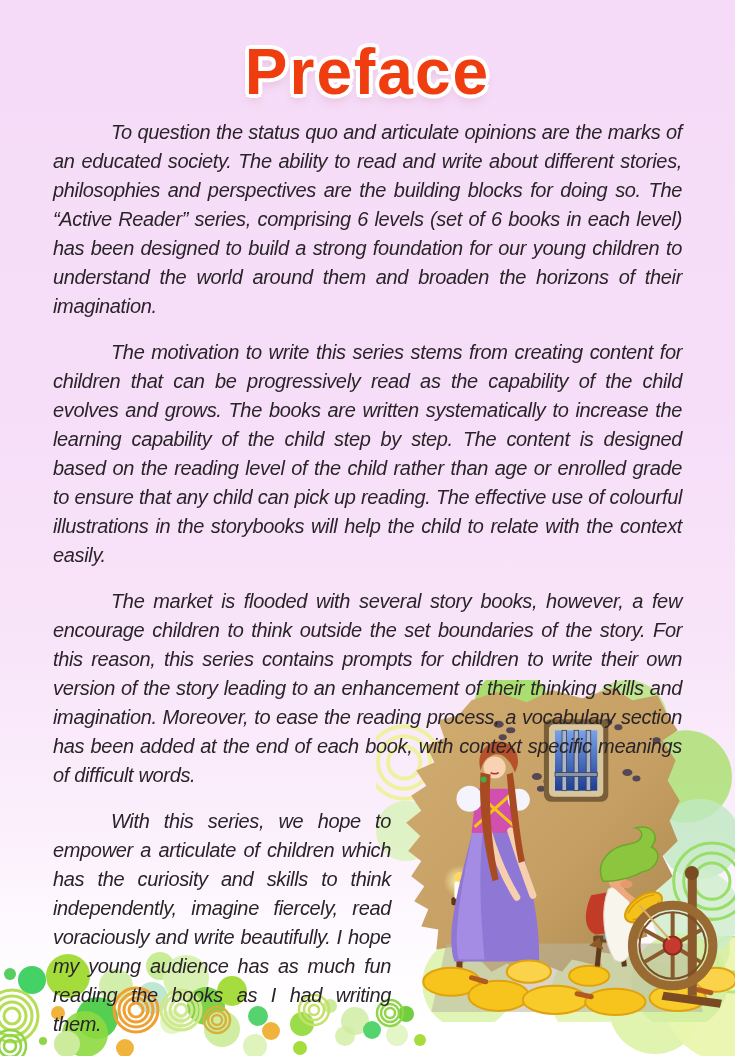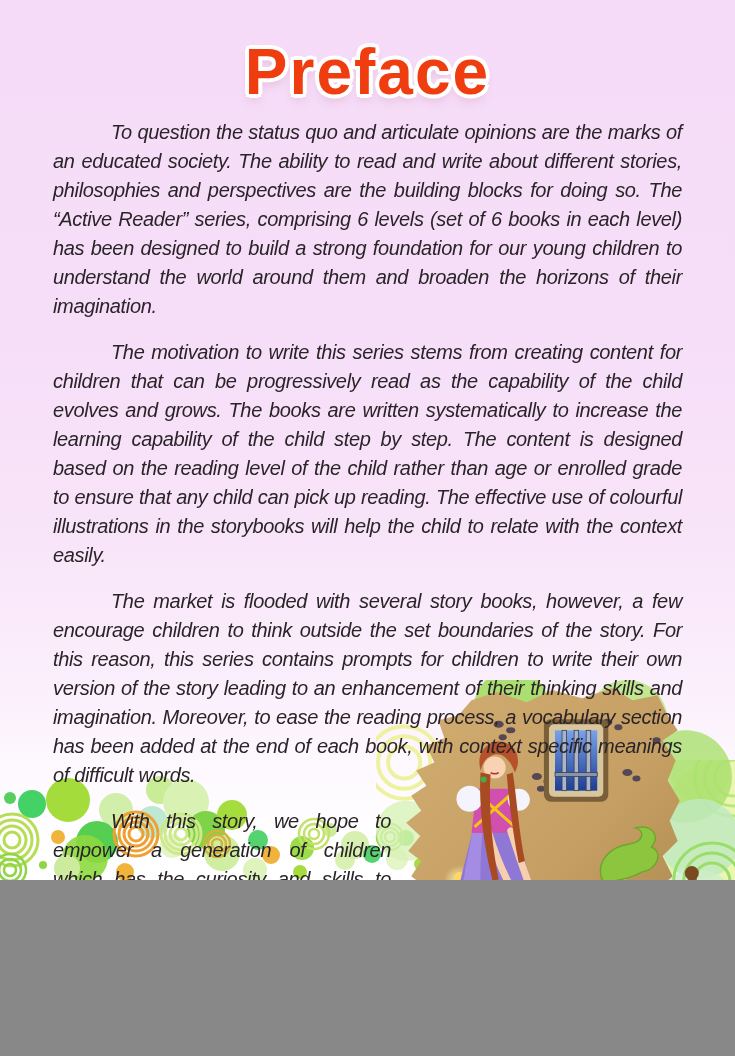--- a/index.html
+++ b/index.html
@@ -1,18 +1,18 @@
 <!DOCTYPE html>
 <html><head>
 <meta charset="utf-8">
 <style>
   html,body{margin:0;padding:0;background:#888;}
   .page{
     position:relative;
-    width:735px;height:880px;
+    width:735px;height:1056px;
     margin:0 auto;
     overflow:hidden;
     background:linear-gradient(180deg,#f5dbf7 0%,#f6def8 38%,#f8e4f9 60%,#fbeffc 78%,#fefbff 90%,#ffffff 97%);
     font-family:"Liberation Sans",sans-serif;
   }
   .title{
     position:relative;z-index:3;
     margin:0;padding-top:40px;
     text-align:center;
     font-size:64px;line-height:1;
@@ -46,21 +46,21 @@
 <body>
 
 <div class="page">
 
   <h1 class="title">Preface</h1>
 
   <div class="body-text">
     <p class="para">To question the status quo and articulate opinions are the marks of an educated society. The ability to read and write about different stories, philosophies and perspectives are the building blocks for doing so. The “Active Reader” series, comprising 6 levels (set of 6 books in each level) has been designed to build a strong foundation for our young children to understand the world around them and broaden the horizons of their imagination.</p>
     <p class="para">The motivation to write this series stems from creating content for children that can be progressively read as the capability of the child evolves and grows. The books are written systematically to increase the learning capability of the child step by step. The content is designed based on the reading level of the child rather than age or enrolled grade to ensure that any child can pick up reading. The effective use of colourful illustrations in the storybooks will help the child to relate with the context easily.</p>
     <p class="para">The market is flooded with several story books, however, a few encourage children to think outside the set boundaries of the story. For this reason, this series contains prompts for children to write their own version of the story leading to an enhancement of their thinking skills and imagination. Moreover, to ease the reading process, a vocabulary section has been added at the end of each book, with context specific meanings of difficult words.</p>
-    <p class="para para-narrow">With this story, we hope to empower a generation of children which has the curiosity and skills to think independently, imagine fiercely, read voraciously and write beautifully. I hope my young audience has as much fun reading the books as I had writing them.</p>
+    <p class="para para-narrow">With this series, we hope to empower a articulate of children which has the curiosity and skills to think independently, imagine fiercely, read voraciously and write beautifully. I hope my young audience has as much fun reading the books as I had writing them.</p>
   </div>
 
   <div class="illustration">
     <svg width="359" height="342" viewBox="0 0 357 340" xmlns="http://www.w3.org/2000/svg">
       <defs>
         <linearGradient id="sky" x1="0" y1="0" x2="0" y2="1">
           <stop offset="0" stop-color="#7aa2ea"></stop>
             <stop offset="1" stop-color="#1c3e94"></stop>
         </linearGradient>
         <linearGradient id="wall" x1="0" y1="0" x2="1" y2="1">

